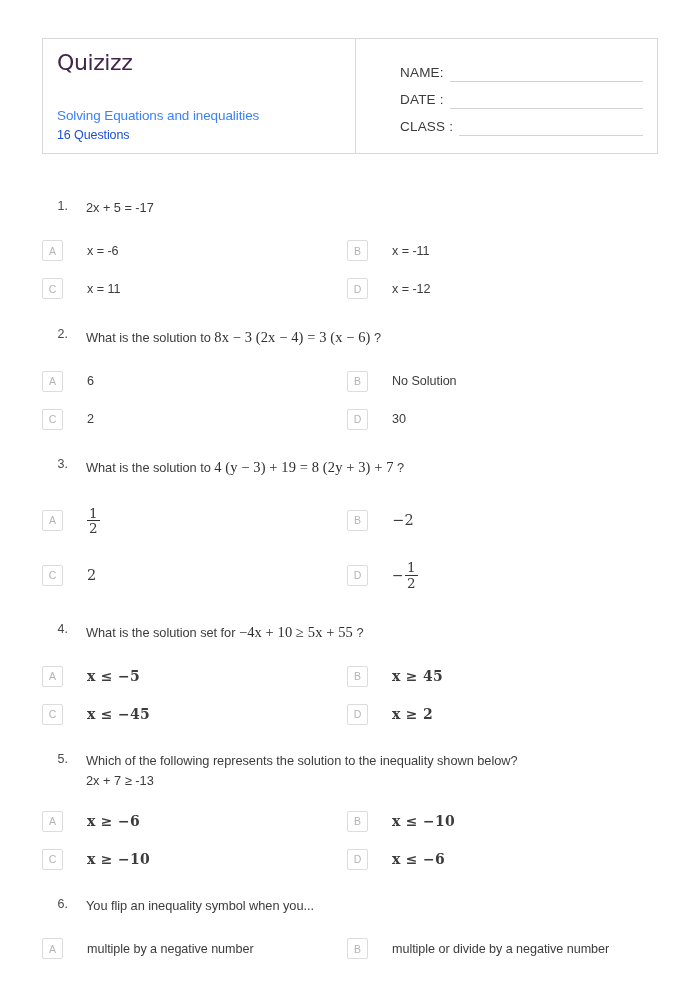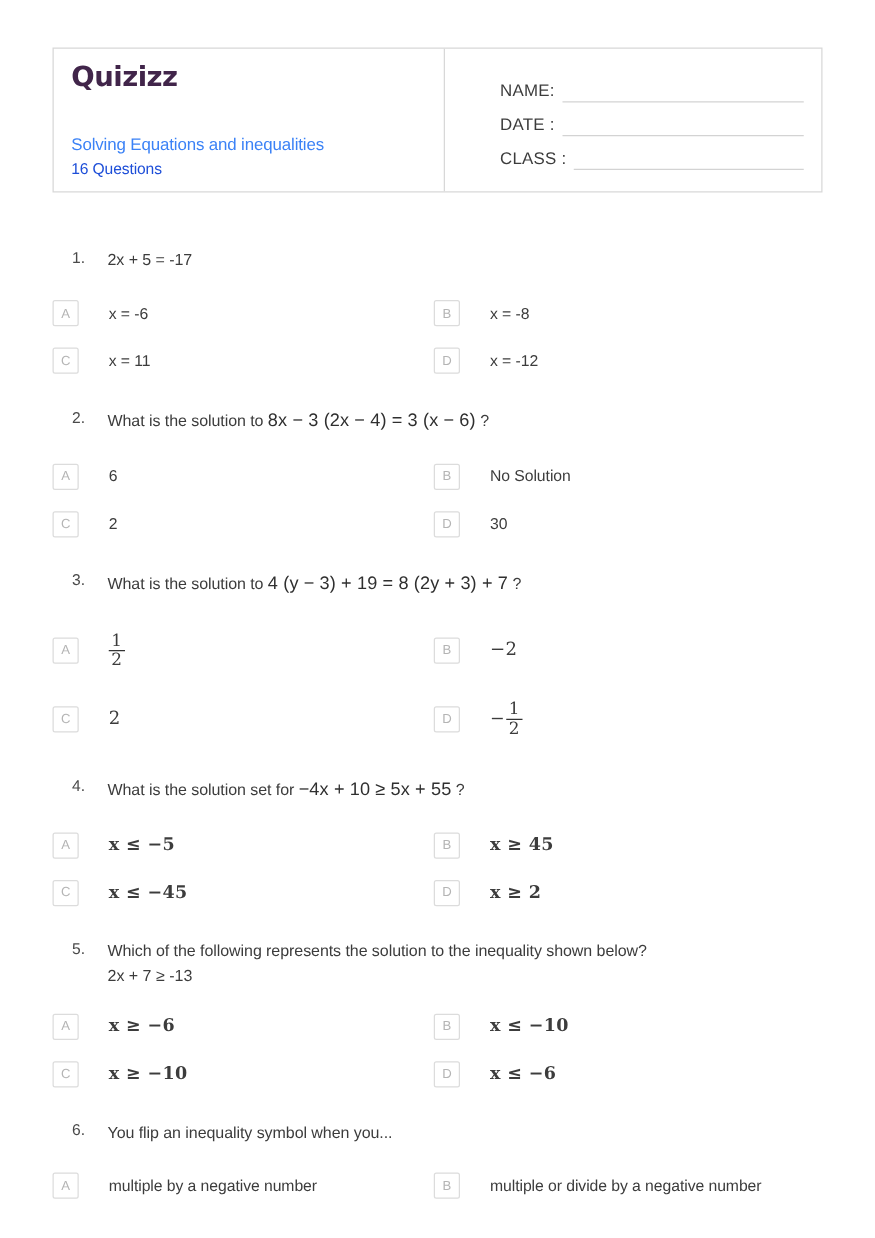--- a/index.html
+++ b/index.html
@@ -46,21 +46,21 @@
   }
   .header-right {
     flex: 1;
     box-sizing: border-box;
     padding: 16px 14px 0 20px;
   }
 
   .logo {
     font-family: "DejaVu Sans", sans-serif;
     font-size: 22px;
-    font-weight: bold;
+    font-weight: normal;
     letter-spacing: -0.4px;
     color: #41254a;
     line-height: 1;
     white-space: nowrap;
   }
 
   .ws-title {
     position: absolute;
     left: 14px;
     top: 69px;
@@ -118,21 +118,21 @@
     padding-top: 1px;
   }
   .q-text {
     padding-left: 18px;
     font-size: 12.8px;
     color: #3c3c3c;
     line-height: 1.55;
     letter-spacing: -0.05px;
   }
   .q-text .mathy {
-    font-family: Liberation Sans, sans-serif;
+    font-family: Liberation Serif, serif;
     font-size: 14.5px;
     letter-spacing: 0.1px;
     color: #2f2f2f;
   }
   .q-text .plainmath {
     font-family: "Liberation Sans", sans-serif;
     font-size: 12.8px;
   }
   .q-subline {
     padding-left: 44px;
@@ -248,21 +248,21 @@
           <div class="q-text"><span class="plainmath">2x + 5 = -17</span></div>
         </div>
         <div class="options">
           <div class="opt-row std">
             <div class="opt left">
               <div class="opt-letter">A</div>
               <div class="opt-text">x = -6</div>
             </div>
             <div class="opt right">
               <div class="opt-letter">B</div>
-              <div class="opt-text">x = -8</div>
+              <div class="opt-text">x = -11</div>
             </div>
           </div>
           <div class="opt-row std">
             <div class="opt left">
               <div class="opt-letter">C</div>
               <div class="opt-text">x = 11</div>
             </div>
             <div class="opt right">
               <div class="opt-letter">D</div>
               <div class="opt-text">x = -12</div>

